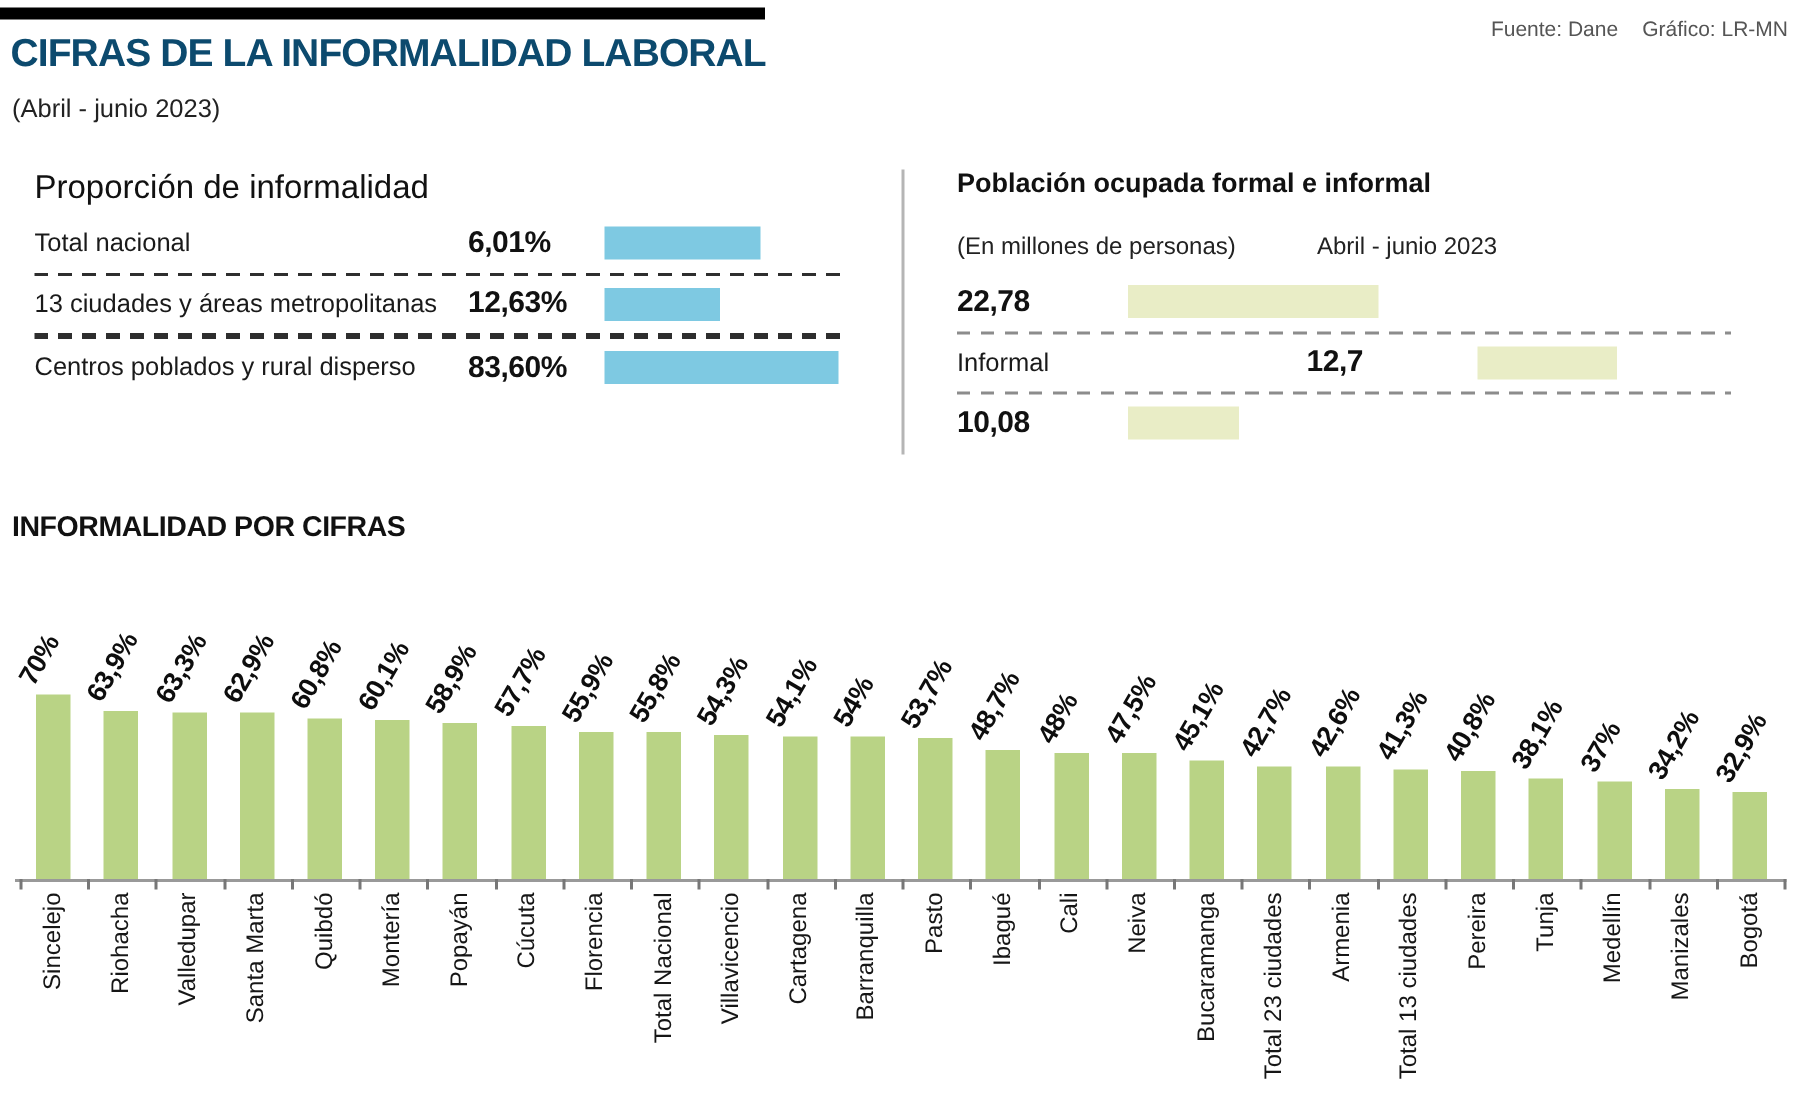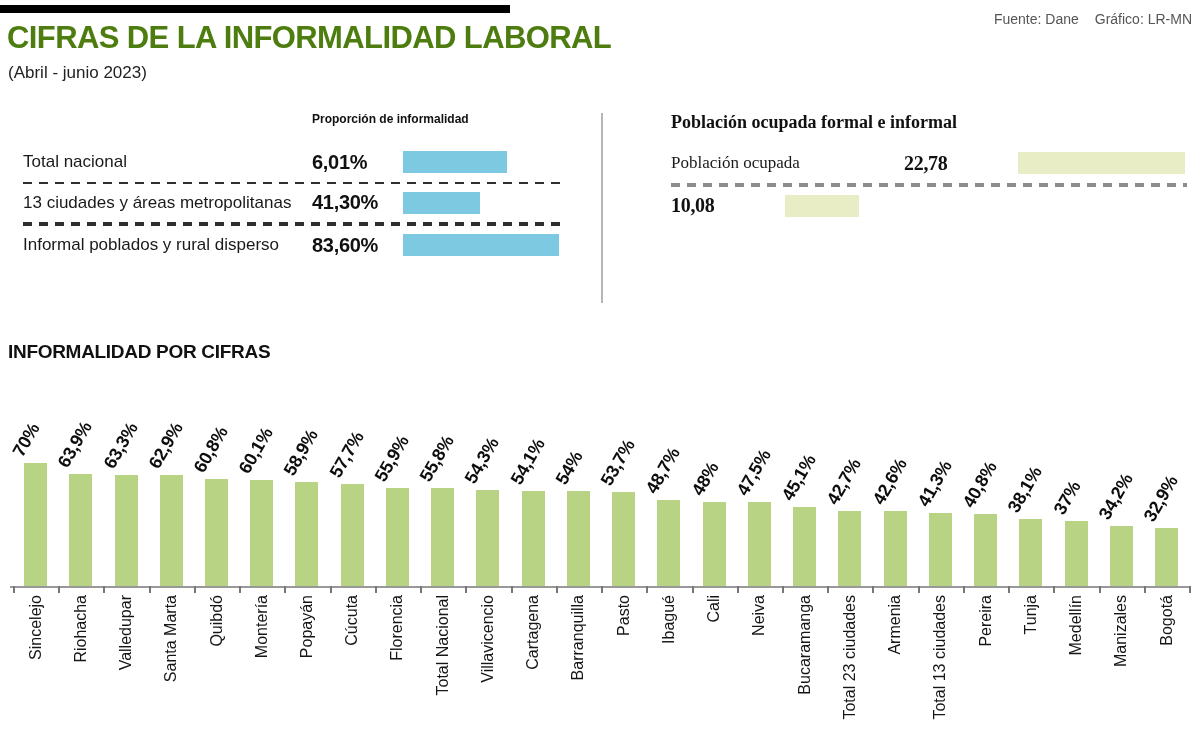--- a/index.html
+++ b/index.html
@@ -1,28 +1,28 @@
 <!DOCTYPE html>
 <html><head>
 <meta charset="utf-8">
 <style>
   html,body { margin:0; padding:0; }
   body {
     width:1200px; height:736px; background:#ffffff; position:relative;
     font-family:"Liberation Sans", sans-serif; color:#111; overflow:hidden;
   }
   .top-rule   { position:absolute; left:0; top:5px; width:510px; height:8px; background:#000; }
-  .page-title { position:absolute; left:7px; top:20px; font-size:31px; font-weight:bold; letter-spacing:-0.6px; color:#4d7c0f; white-space:nowrap; }
+  .page-title { position:absolute; left:7px; top:20px; font-size:26px; font-weight:bold; letter-spacing:-0.6px; color:#0c4a6e; white-space:nowrap; }
   .page-subtitle { position:absolute; left:8px; top:63px; font-size:17px; color:#222; }
   .source-line { position:absolute; right:8px; top:11px; font-size:14px; color:#555; display:flex; gap:16px; }
 
   
   .prop-panel { position:absolute; left:23px; top:112px; width:540px; }
-  .prop-title { margin-left:289px; font-size:12px; font-weight:bold; height:31px; white-space:nowrap; }
-  .pop-panel  { position:absolute; left:671px; top:112px; width:516px;font-family:Liberation Serif, serif; }
+  .prop-title { font-size:22px; font-weight:normal; height:31px; white-space:nowrap; }
+  .pop-panel  { position:absolute; left:638px; top:112px; width:516px; }
   .pop-title  { font-size:18px; font-weight:bold; height:32px; white-space:nowrap; }
   .pop-sub    { display:flex; align-items:flex-end; height:38px; padding-bottom:8px; box-sizing:border-box; font-size:16px; color:#222; }
   .pop-sub .unit { width:240px; }
   .divider { position:absolute; left:601px; top:113px; width:2px; height:190px; background:#b5b5b5; }
 
   .t-row { display:flex; align-items:center; height:38.5px; }
   .t-row .lab { font-size:17px; color:#1a1a1a; white-space:nowrap; }
   .prop-panel .lab { width:289px; }
   .pop-panel  .lab { width:233px; }
   .t-row .val { font-size:20px; font-weight:bold; letter-spacing:-0.3px; white-space:nowrap; }
@@ -59,44 +59,52 @@
   <div class="prop-title">Proporción de informalidad</div>
   <div>
       <div class="t-row">
         <span class="lab">Total nacional</span>
         <span class="val">6,01%</span>
         <span class="hbar" style="width: 104px; background: rgb(126, 201, 226);"></span>
       </div>
       <div class="dash-sep dash-dark"></div>
       <div class="t-row">
         <span class="lab">13 ciudades y áreas metropolitanas</span>
-        <span class="val">41,30%</span>
+        <span class="val">12,63%</span>
         <span class="hbar" style="width: 76.9px; background: rgb(126, 201, 226);"></span>
       </div>
       <div class="dash-sep dash-dark"></div>
       <div class="dash-sep dash-dark"></div>
       <div class="t-row">
-        <span class="lab">Informal poblados y rural disperso</span>
+        <span class="lab">Centros poblados y rural disperso</span>
         <span class="val">83,60%</span>
         <span class="hbar" style="width: 155.7px; background: rgb(126, 201, 226);"></span>
       </div>
     </div>
 </div>
 
 <div class="divider"></div>
 
 <div class="pop-panel">
   <div class="pop-title">Población ocupada formal e informal</div>
+  <div class="pop-sub">
+    <span class="unit">(En millones de personas)</span>
+    <span>Abril - junio 2023</span>
+  </div>
   <div>
       <div class="t-row">
-        <span class="lab">Población ocupada</span>
         <span class="val">22,78</span>
         <span class="hbar" style="width: 167px; background: rgb(233, 237, 198);"></span>
       </div>
       <div class="dash-sep dash-gray"></div>
+      <div class="t-row">
+        <span class="lab">Informal</span>
+        <span class="val">12,7</span>
+        <span class="hbar" style="width: 93.1px; background: rgb(233, 237, 198);"></span>
+      </div>
       <div class="dash-sep dash-gray"></div>
       <div class="t-row">
         <span class="val">10,08</span>
         <span class="hbar" style="width: 73.9px; background: rgb(233, 237, 198);"></span>
       </div>
     </div>
 </div>
 
 <div class="city-title">INFORMALIDAD POR CIFRAS</div>
 <div class="city-chart">

